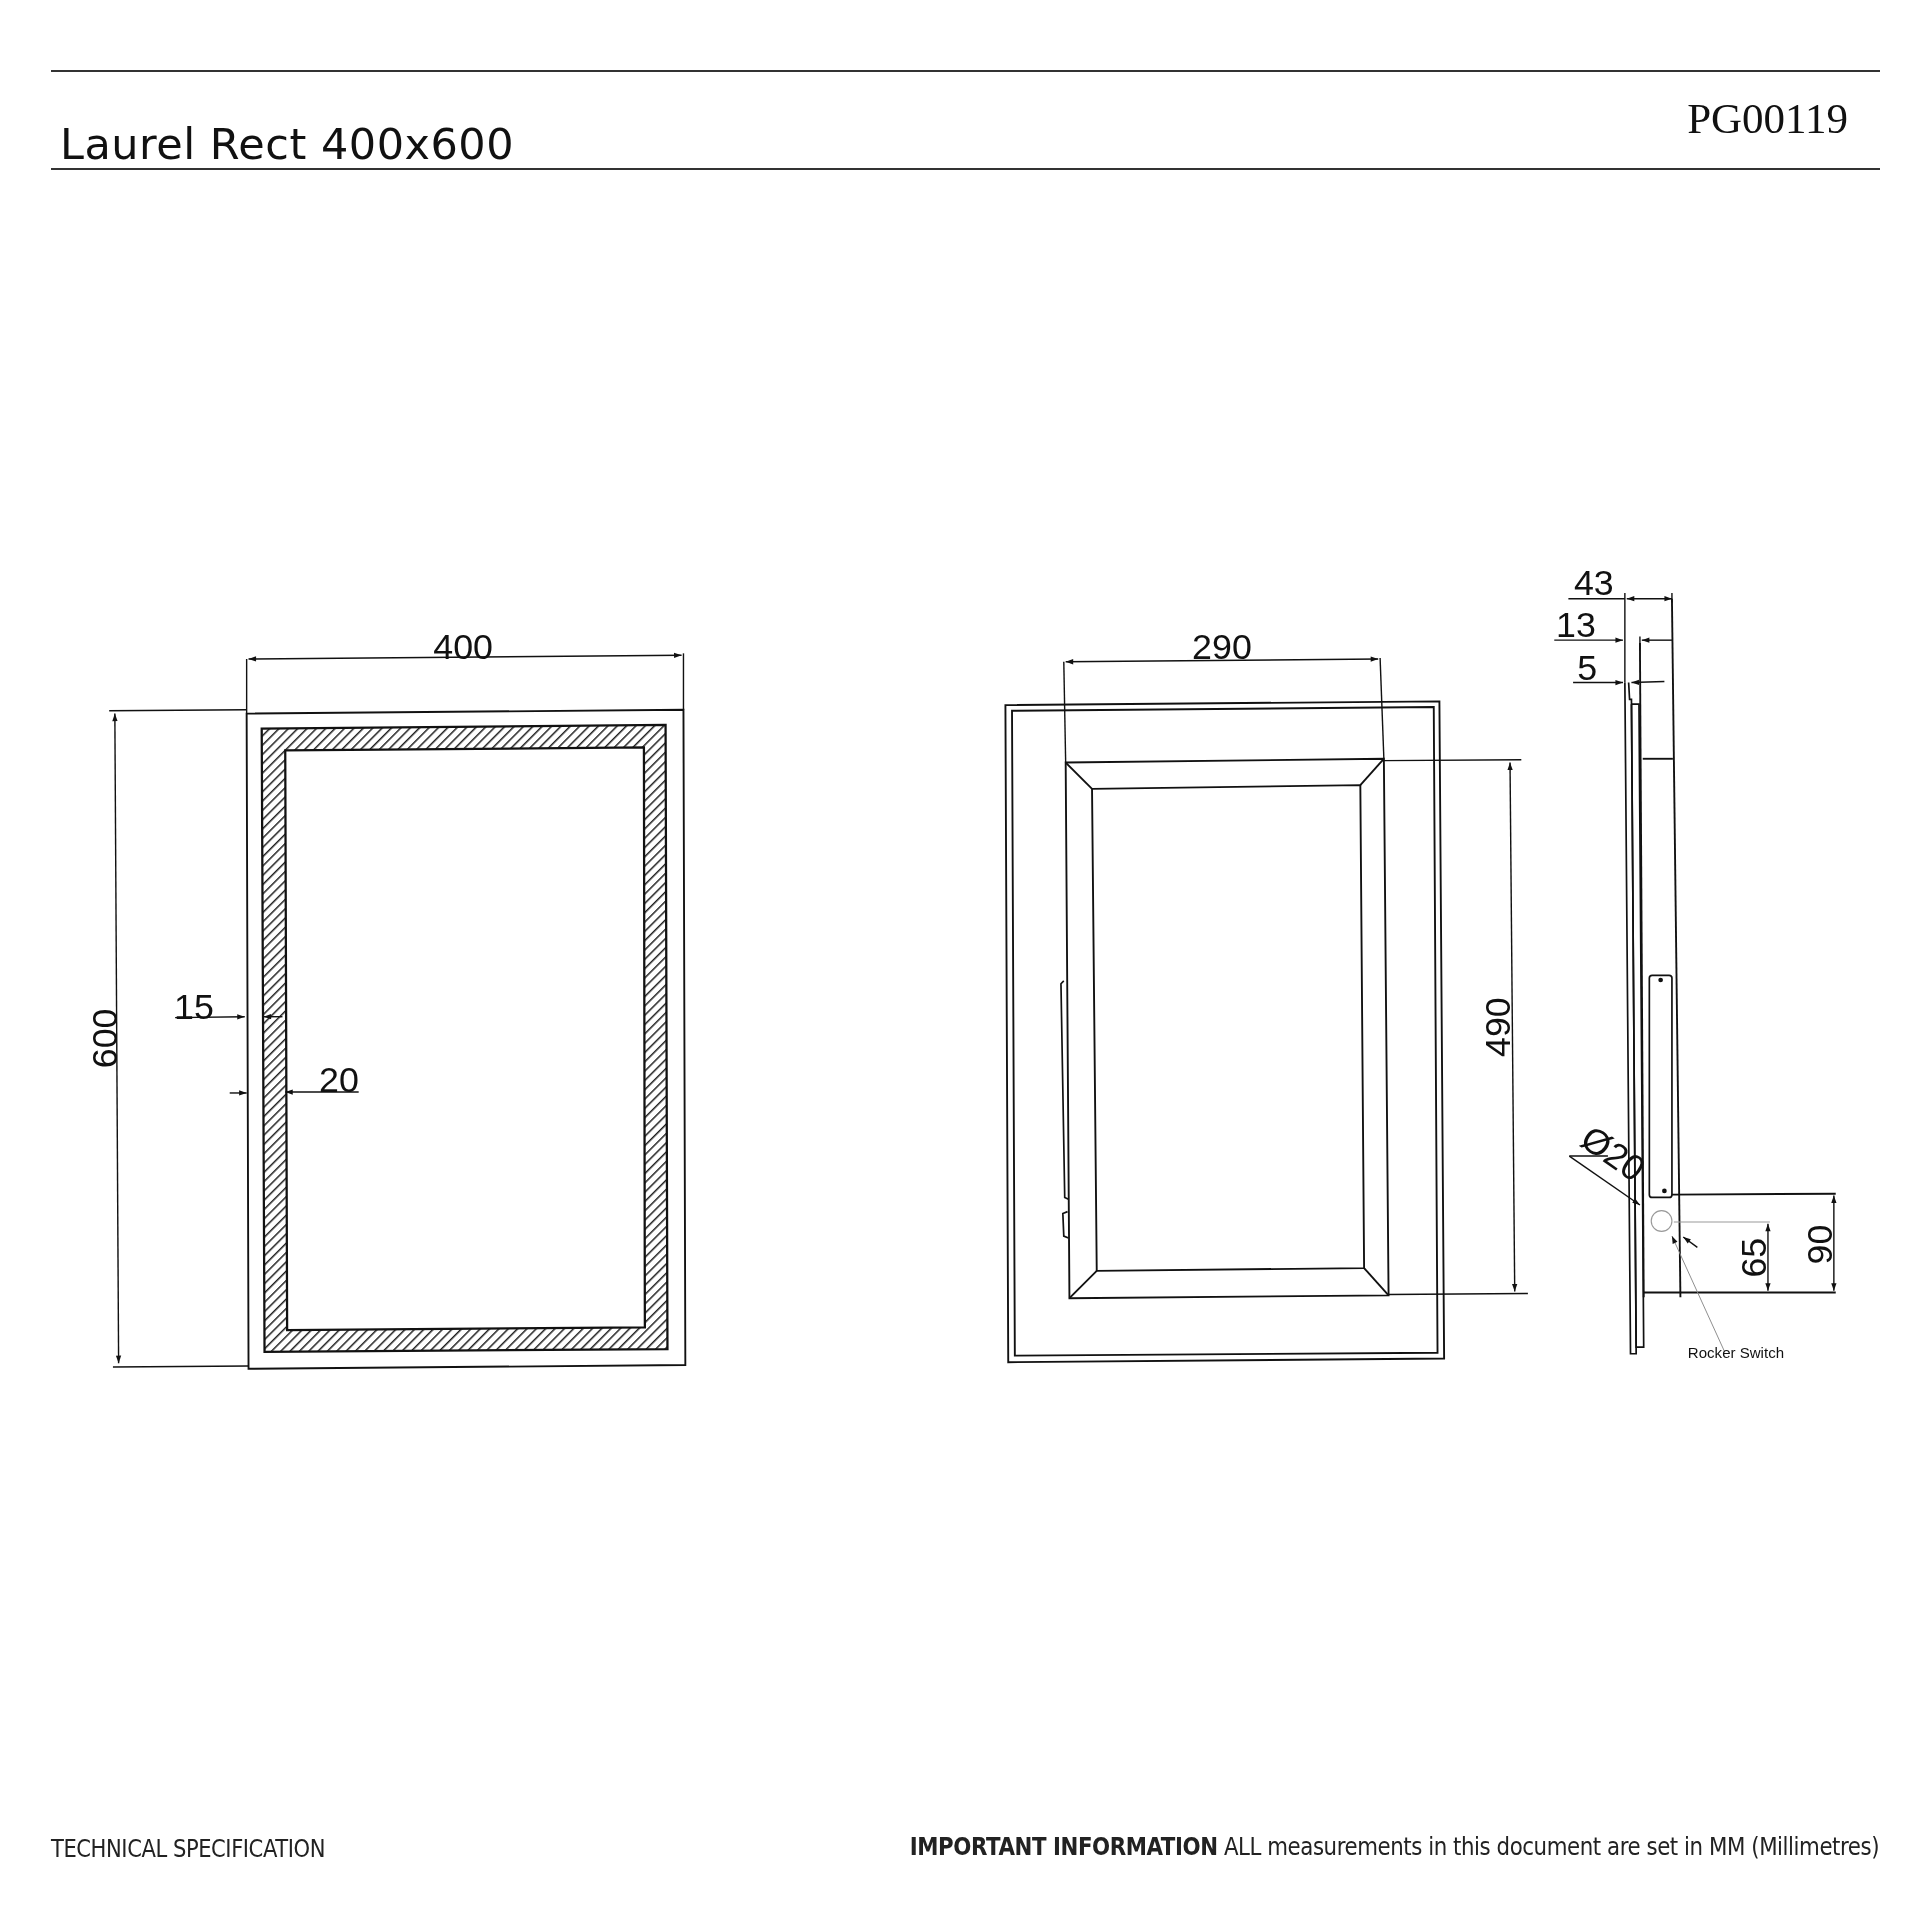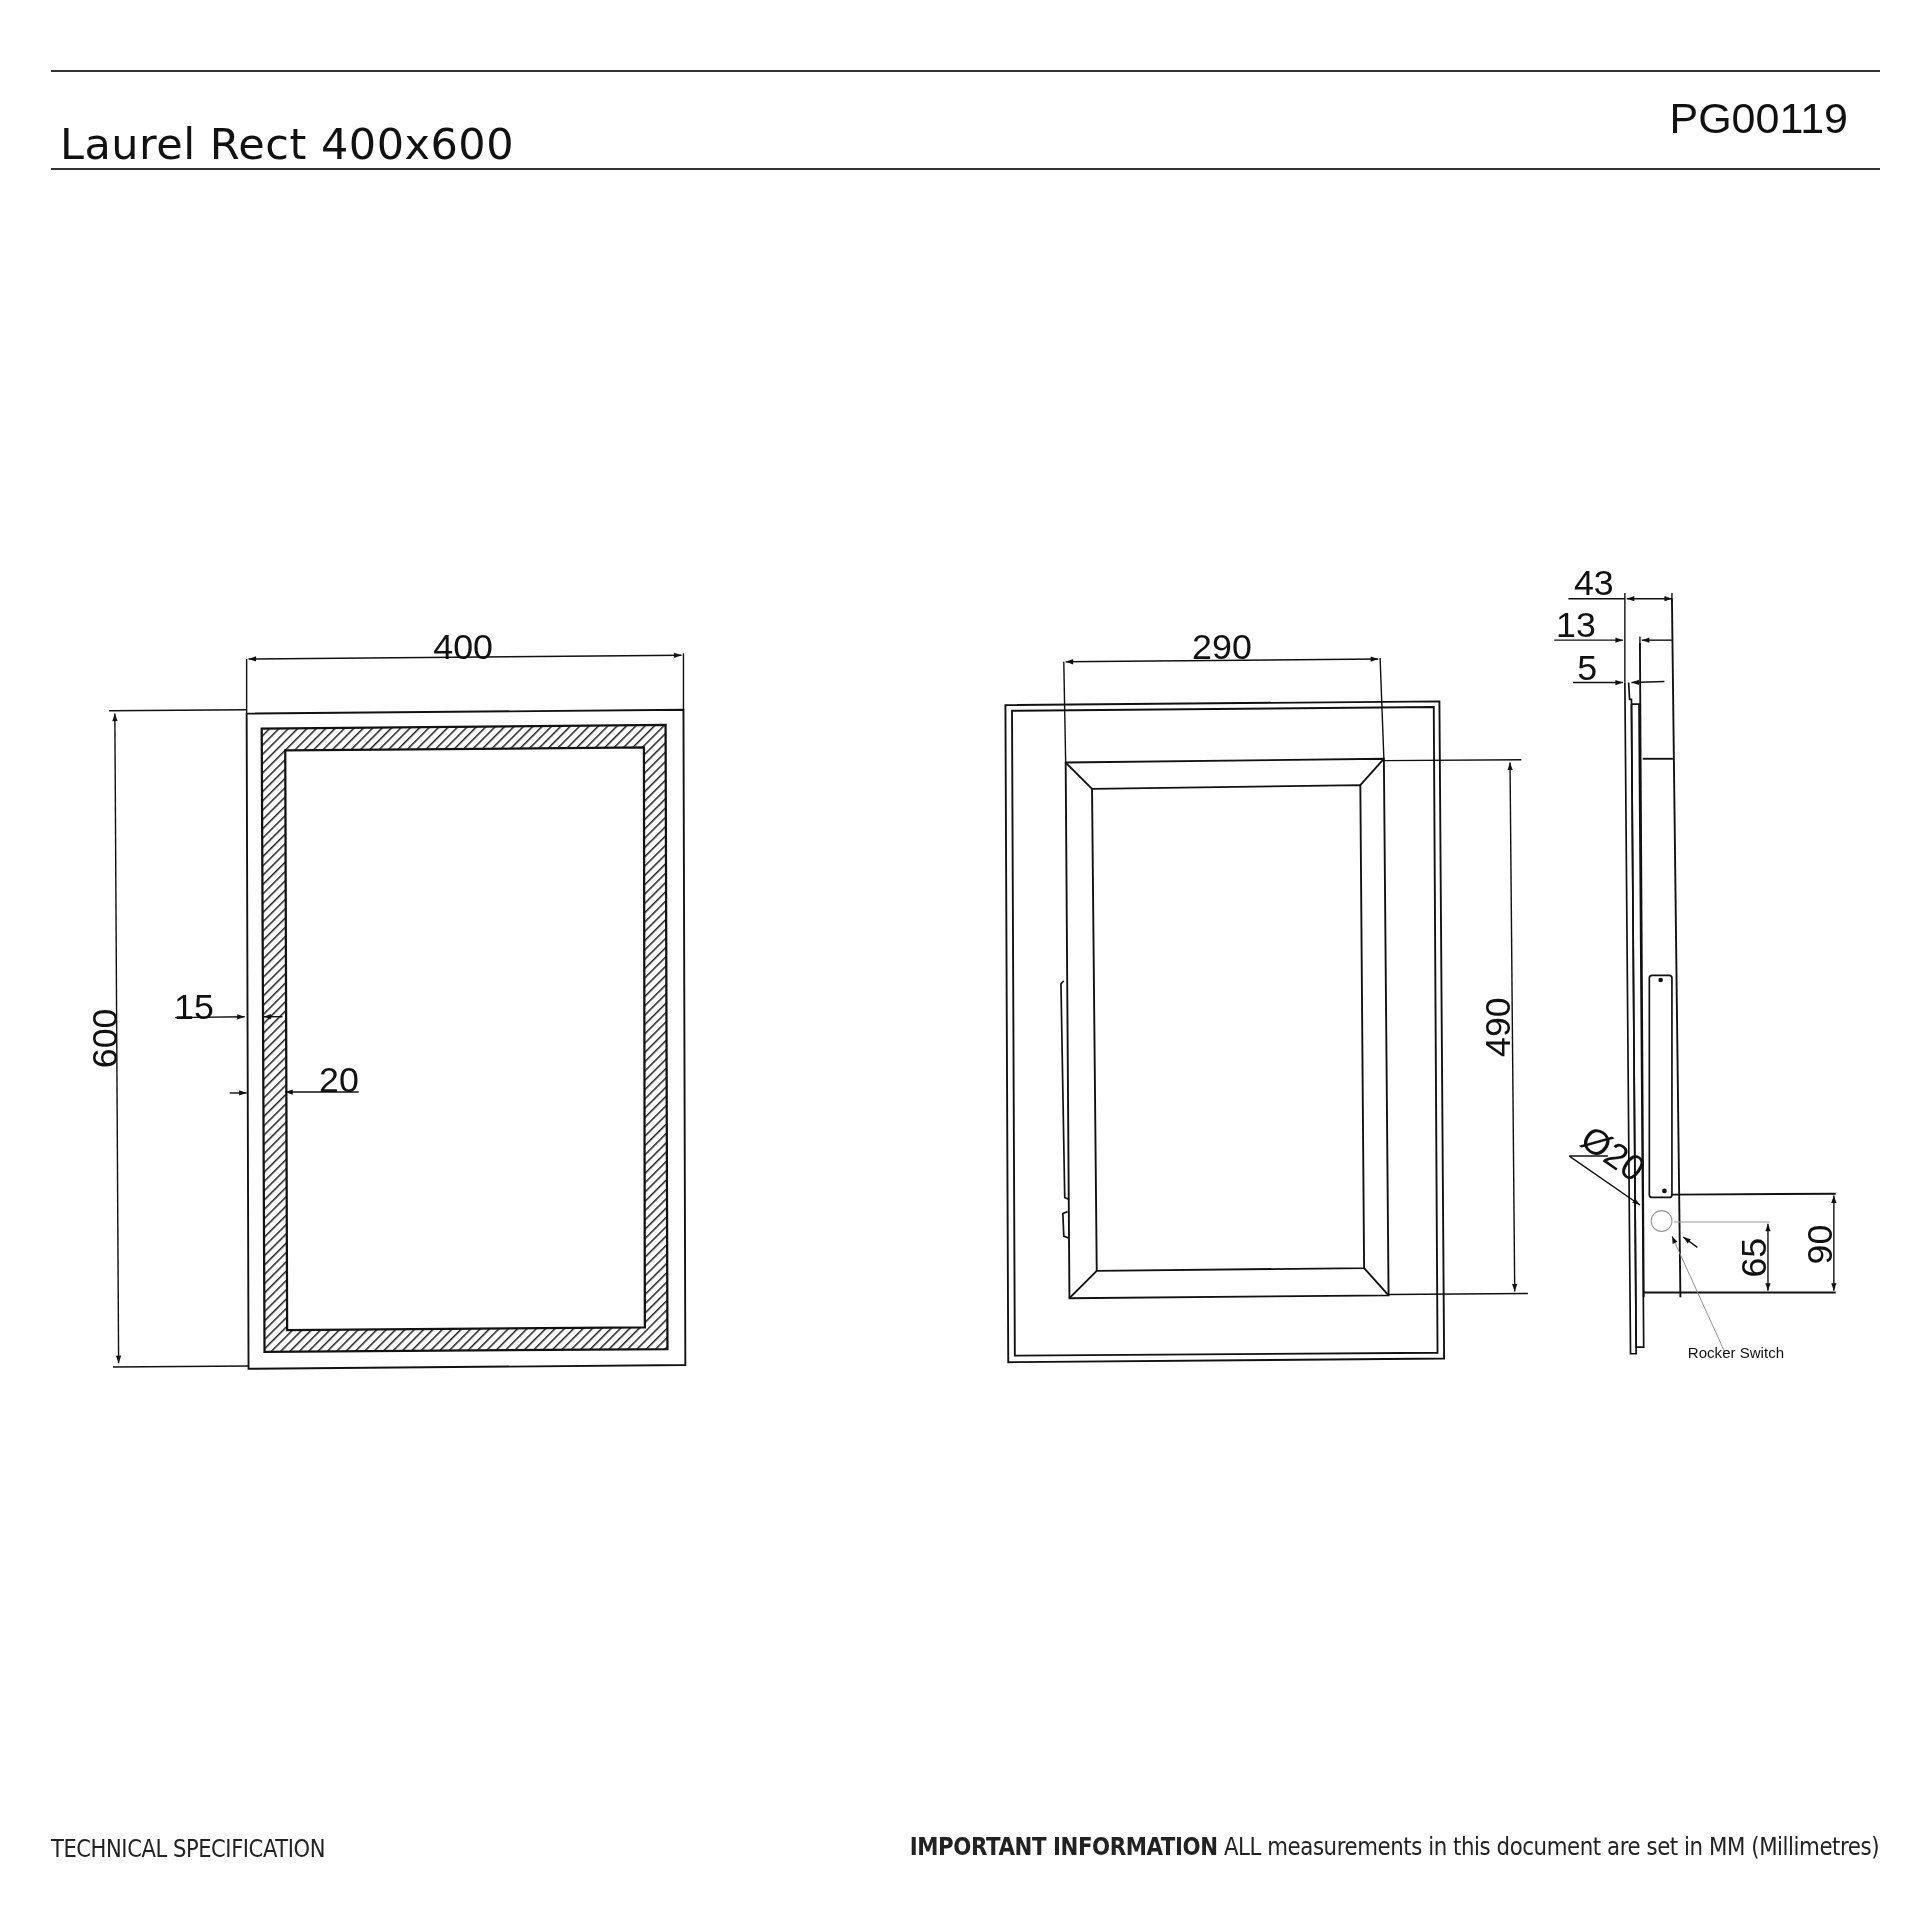--- a/index.html
+++ b/index.html
@@ -1,21 +1,21 @@
 <!DOCTYPE html>
 <html style="font-size:15px"><head>
 <meta charset="utf-8">
 <style>
   html, body { margin: 0; padding: 0; background: #ffffff; }
   body { width: 1928px; height: 1928px; position: relative; overflow: hidden; font-family: "DejaVu Sans", sans-serif; color: #111; }
   .rule { position: absolute; left: 51px; width: 1829px; height: 1.9px; background: #333; }
   .rule.top { top: 70px; }
   .rule.bottom { top: 168px; }
   .title { position: absolute; left: 60px; top: 94px; font-size: 43px; font-weight: 400; letter-spacing: 0.5px; font-family: "DejaVu Sans", sans-serif; margin-top: 25px; }
-  .code { position: absolute; right: 80px; top: 94px; font-size: 43px; font-weight: 400; font-family: Liberation Sans, sans-serif; }
+  .code { position: absolute; right: 80px; top: 94px; font-size: 43px; font-weight: 400; font-family: Liberation Serif, serif; }
   .footer-left { position: absolute; left: 51px; top: 1834px; font-size: 24.5px; font-family: "DejaVu Sans", sans-serif; color: #222; letter-spacing: -0.5px; transform: scaleX(0.86); transform-origin: left; }
   .footer-right { position: absolute; right: 49px; top: 1832px; font-size: 24.5px; font-family: "DejaVu Sans", sans-serif; color: #222; letter-spacing: -0.5px; transform: scaleX(0.87); transform-origin: right; white-space: nowrap; }
   .footer-right .strong { font-weight: 700; }
   svg.drawing { position: absolute; left: 0; top: 0; }
   svg text { font-family: "Liberation Sans", sans-serif; fill: #111; }
 </style>
 </head>
 <body>
 
 <div class="rule top"></div>

